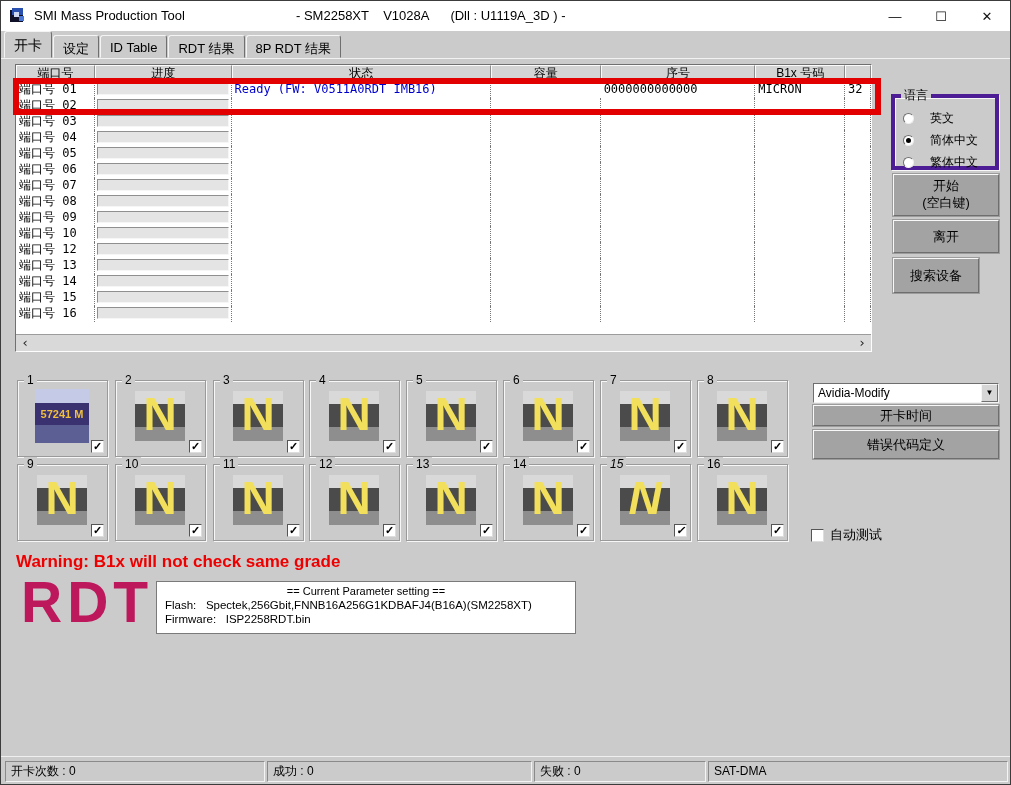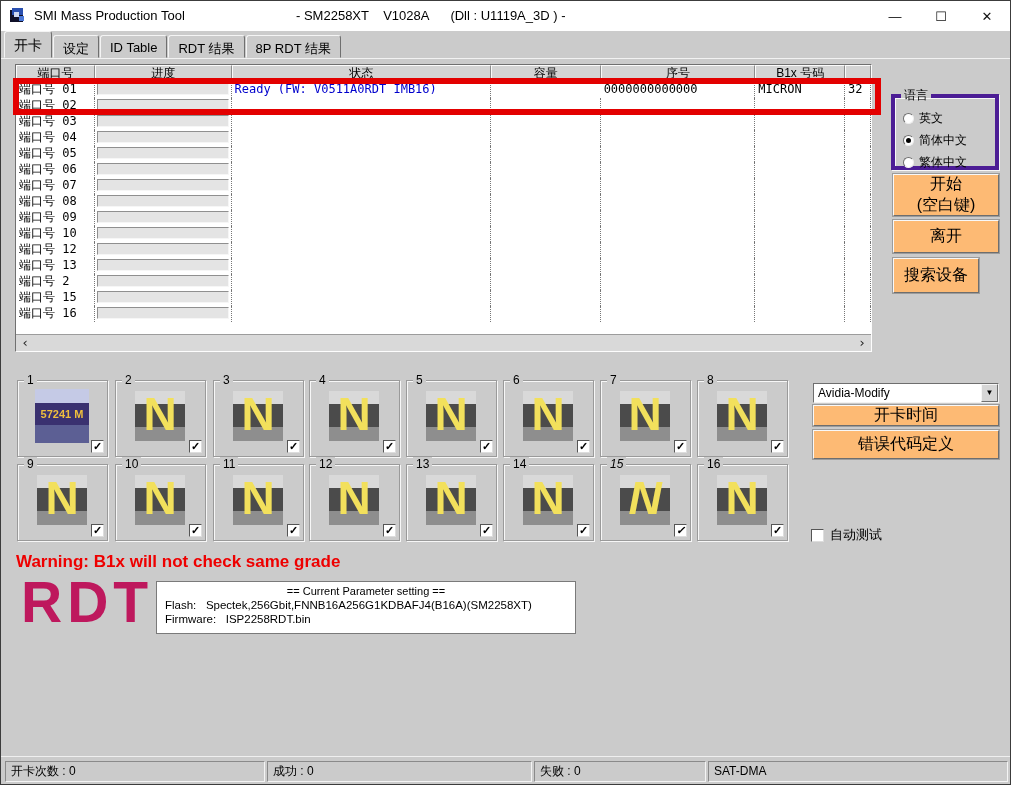--- a/index.html
+++ b/index.html
@@ -47,23 +47,23 @@
   .red-box { position:absolute; left:12px; top:19px; width:868px; height:37px;
     border:6px solid #e30000; pointer-events:none; z-index:5; }
   
   fieldset.group { border:4px solid #4c1d95; box-shadow:1px 1px 0 rgba(255,255,255,.85), inset 1px 1px 0 rgba(255,255,255,.85); }
   .lang-group { position:absolute; left:890px; top:28px; width:108px; height:83px; padding:2px 6px; background:#cbcbcb; }
   .lang-group legend { font-size:12px; padding:0 3px; }
   .radio-row { display:flex; align-items:center; margin:4px 0 5px 2px; }
   .radio { width:11px; height:11px; border-radius:50%; background:#fff;
     border:1px solid; border-color:#6f6f6f #eee #eee #6f6f6f; margin-right:5px; position:relative; flex:none; }
   .radio .dot { position:absolute; left:2px; top:2px; width:5px; height:5px; border-radius:50%; background:#000; }
-  .radio-label { font-size:12px; white-space:pre; }
-  .btn { background:#fdba74; border:1px solid; border-color:#f8f8f8 #6e6e6e #6e6e6e #f8f8f8;
-    box-shadow:0 0 0 1px #9c9c9c; font-size:16px; color:#000; display:flex; flex-direction:column;
+  .radio-label { font-size:12px; white-space:pre;margin-left:11px; }
+  .btn { background:#a3a3a3; border:1px solid; border-color:#f8f8f8 #6e6e6e #6e6e6e #f8f8f8;
+    box-shadow:0 0 0 1px #9c9c9c; font-size:13px; color:#000; display:flex; flex-direction:column;
     align-items:center; justify-content:center; white-space:pre; }
   .btn-start { position:absolute; left:892px; top:115px; width:106px; height:42px; line-height:1.3; }
   .btn-exit { position:absolute; left:892px; top:161px; width:106px; height:33px; }
   .btn-search { position:absolute; left:892px; top:199px; width:86px; height:35px; }
   
   .slot { position:absolute; width:91px; height:77px; border:1px solid #9a9a9a;
     box-shadow:1px 1px 0 rgba(255,255,255,.85), inset 1px 1px 0 rgba(255,255,255,.85); background:#cbcbcb; }
   .slot-num { position:absolute; left:6px; top:-8px; background:#cbcbcb; font-size:12px; padding:0 3px; }
   .nicon { position:absolute; left:19px; top:10px; width:50px; height:50px; }
   .nicon .b1 { height:13px; background:#d9d9d9; }
@@ -248,21 +248,21 @@
           <div class="trow">
             <div class="td td-port" style="width: 79px;">端口号 13</div>
             <div class="td td-progress" style="width: 137px;"><div class="pbar"></div></div>
             <div class="td td-status" style="width: 260px;"></div>
             <div class="td td-capacity" style="width: 110px;"></div>
             <div class="td td-serial" style="width: 155px;"></div>
             <div class="td td-flash_maker" style="width: 90px;"></div>
             <div class="td td-b1x" style="width: 26px;"></div>
           </div>
           <div class="trow">
-            <div class="td td-port" style="width: 79px;">端口号 2</div>
+            <div class="td td-port" style="width: 79px;">端口号 14</div>
             <div class="td td-progress" style="width: 137px;"><div class="pbar"></div></div>
             <div class="td td-status" style="width: 260px;"></div>
             <div class="td td-capacity" style="width: 110px;"></div>
             <div class="td td-serial" style="width: 155px;"></div>
             <div class="td td-flash_maker" style="width: 90px;"></div>
             <div class="td td-b1x" style="width: 26px;"></div>
           </div>
           <div class="trow">
             <div class="td td-port" style="width: 79px;">端口号 15</div>
             <div class="td td-progress" style="width: 137px;"><div class="pbar"></div></div>

